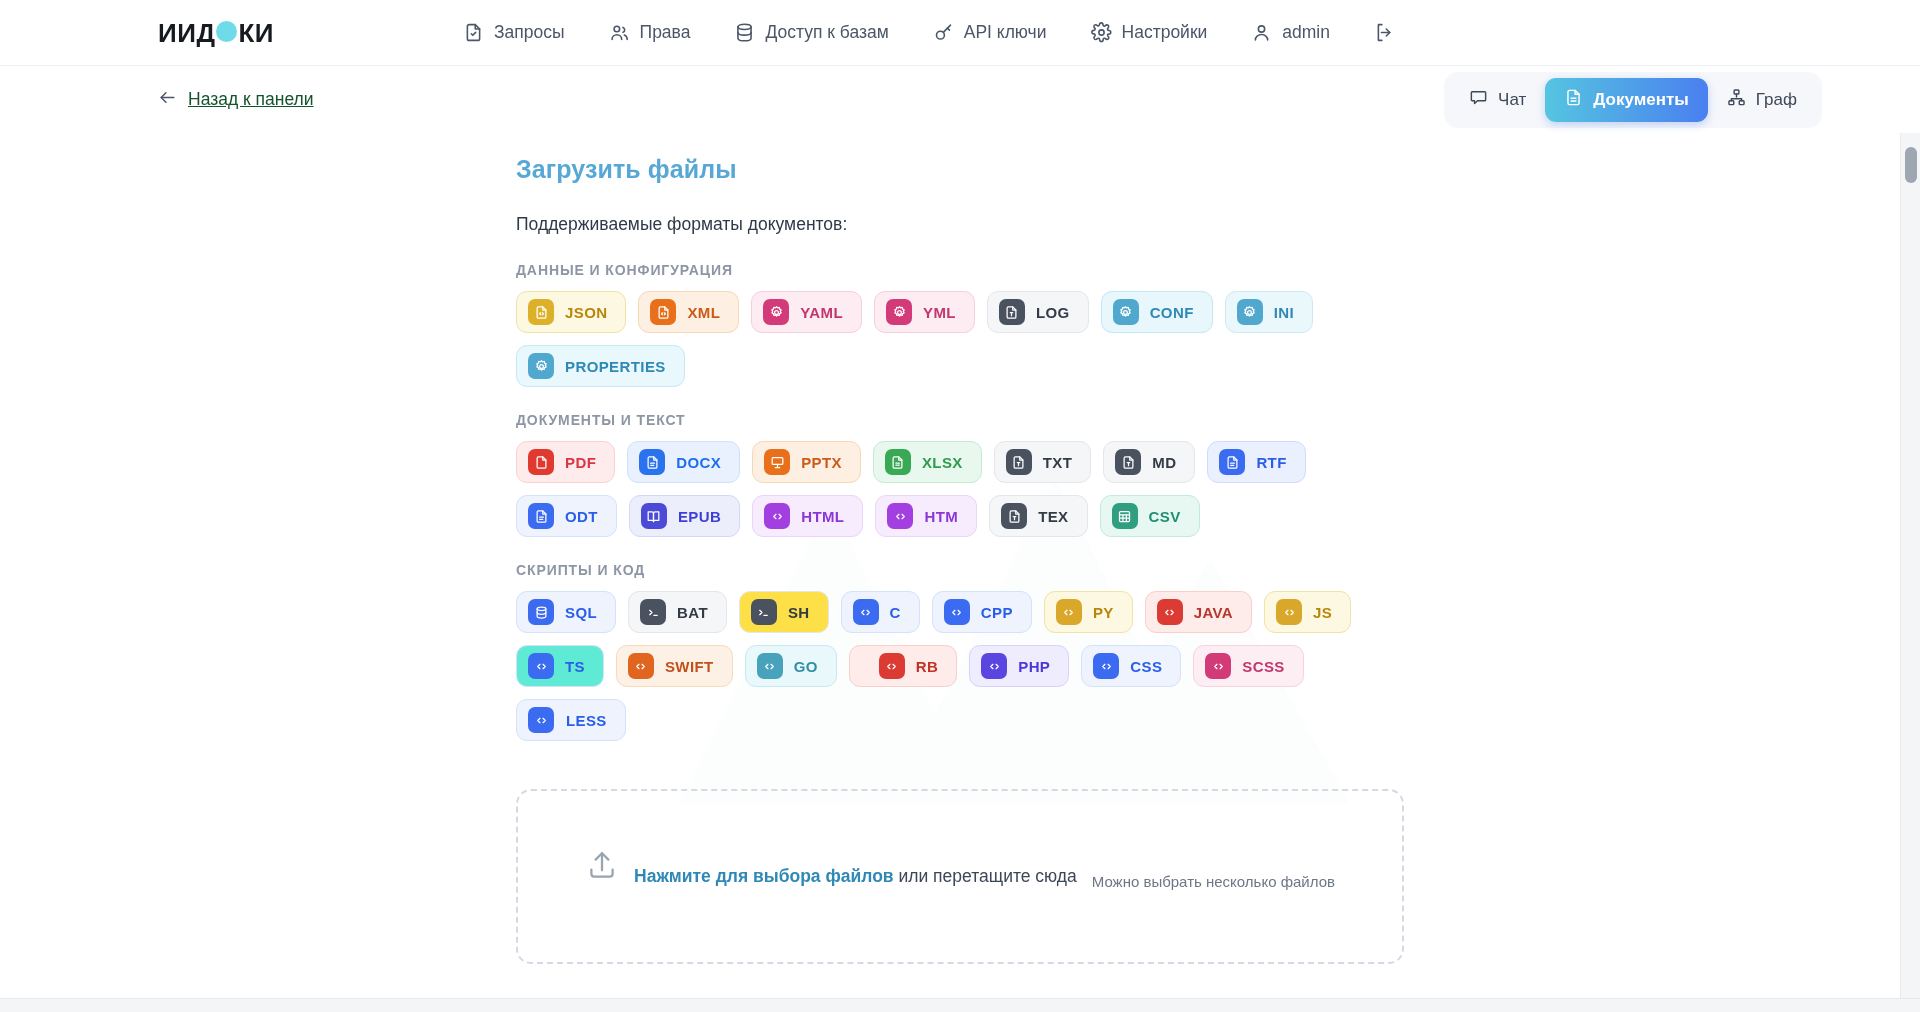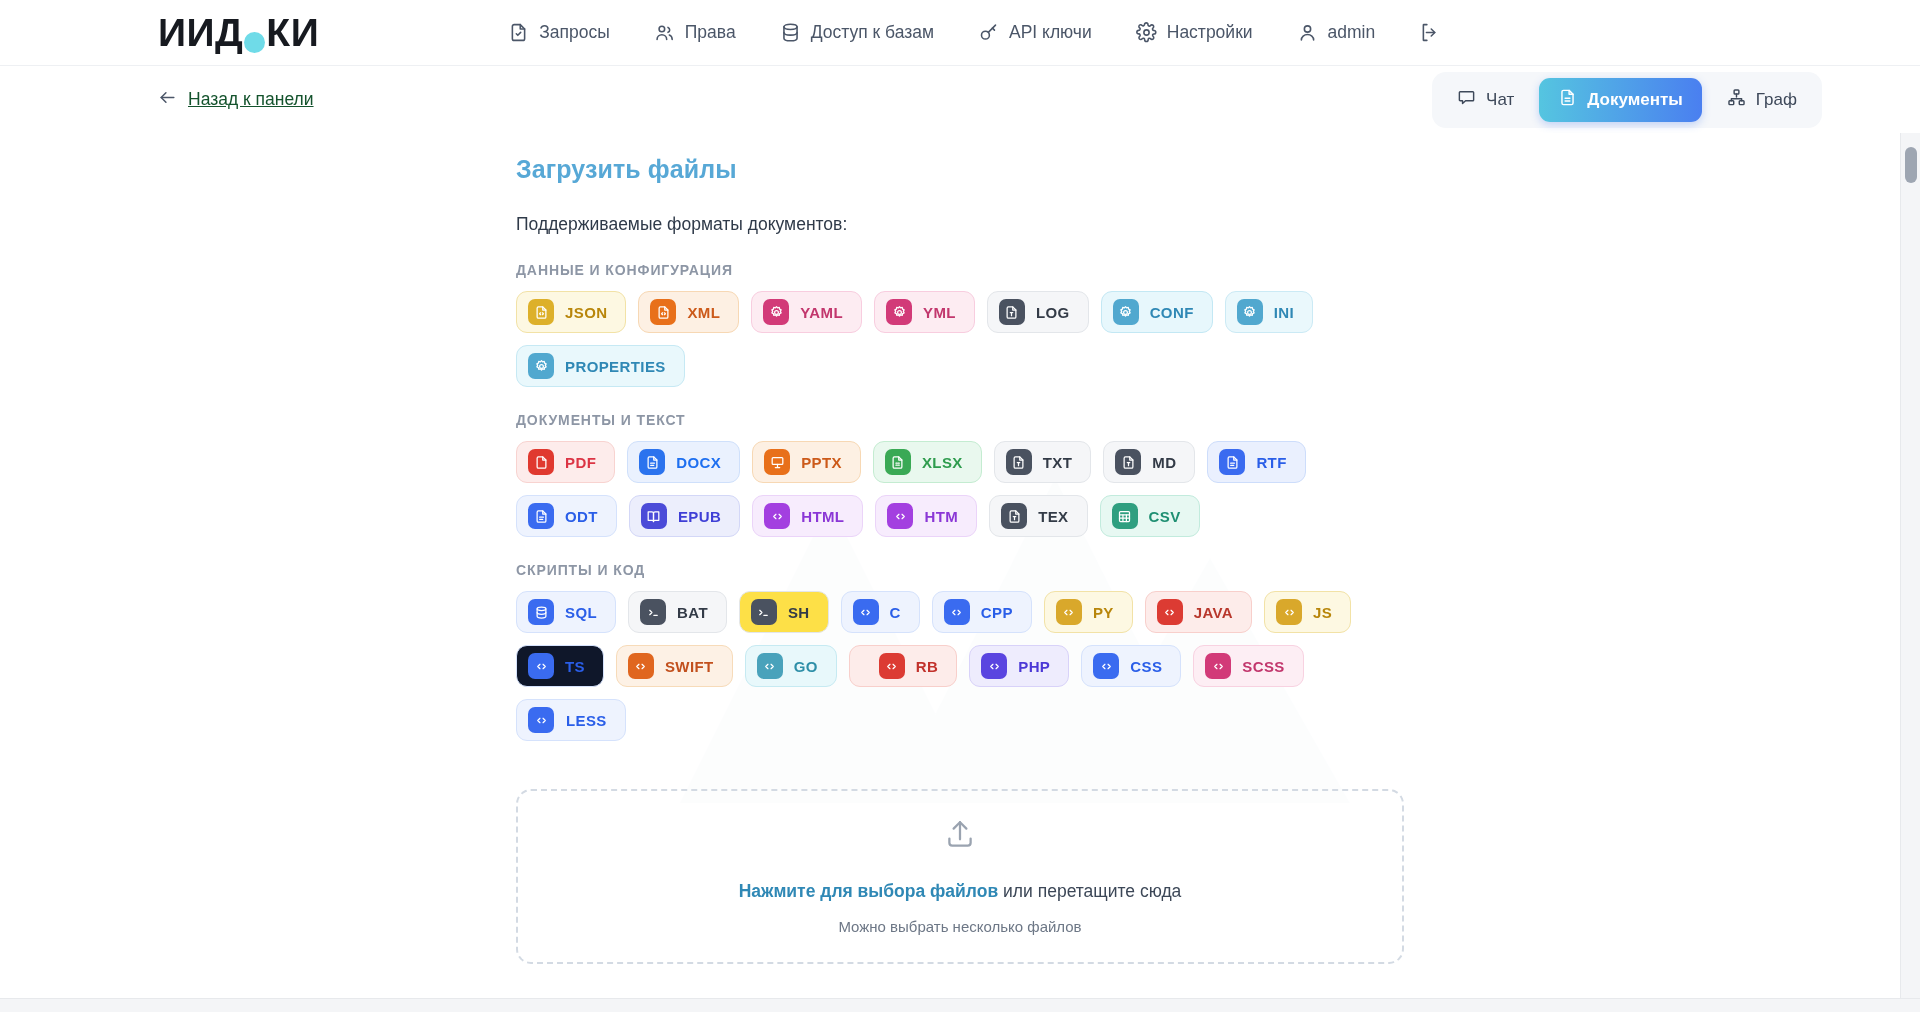--- a/index.html
+++ b/index.html
@@ -15,26 +15,26 @@
   .topbar {
     height: 66px;
     background: #ffffff;
     border-bottom: 1px solid #eef0f3;
     display: flex;
     align-items: center;
     padding: 0 40px 0 158px;
     position: relative;
   }
   .logo {
-    font-size: 39px;
+    font-size: 26px;
     font-weight: 800;
     letter-spacing: 0.5px;
     color: #171a20;
     display: flex;
-    align-items: flex-end;
+    align-items: flex-start;
     line-height: 1;
   }
   .logo .dot {
     display: inline-block;
     width: 21px; height: 21px;
     border-radius: 50%;
     background: #6fdbe8;
     margin: 0 1px;
     position: relative;
     top: 1px;
@@ -71,21 +71,20 @@
     gap: 11px;
     color: #14532d;
     font-size: 17.5px;
     cursor: pointer;
     text-decoration: underline;
   }
   .tabs {
     margin-left: auto;
     display: flex;
     align-items: center;
-    gap: 6px;
     background: #f5f7fa;
     border-radius: 14px;
     padding: 6px;
   }
   .tab {
     display: flex;
     align-items: center;
     gap: 10px;
     padding: 10px 19px;
     border-radius: 11px;
@@ -175,24 +174,24 @@
   }
   .chip .badge svg { display: block; }
 
   
   .dropzone {
     margin-top: 48px;
     border: 2px dashed #d3dae3;
     border-radius: 15px;
     height: 175px;
     display: flex;
-    flex-direction: column;
+    flex-direction: row;
     align-items: center;
     justify-content: center;
-    gap: 7px;
+    gap: 15px;
     cursor: pointer;
     background: transparent;
     text-align: center;
   }
   .dropzone .up-icon { margin-bottom: 18px; }
   .dz-main {
     font-size: 17.5px;
     color: #3c4757;
   }
   .dz-main .accent { color: #2f88b5; font-weight: 700; }
@@ -674,21 +673,21 @@
               <span class="badge" style="background: rgb(217, 168, 43);">
                 <svg width="15" height="15" viewBox="0 0 24 24" fill="none" stroke="#fff" stroke-width="2" stroke-linecap="round" stroke-linejoin="round">
                   <path d="M9.5 8.5L6 12l3.5 3.5"></path>
                   <path d="M14.5 8.5L18 12l-3.5 3.5"></path>
                 </svg>
               </span>
               <span>JS</span>
             </div>
           </div>
           <div class="chip-row">
-            <div class="chip" style="background: #0f172a; border-color: rgb(213, 226, 252); color: rgb(42, 94, 232);">
+            <div class="chip" style="background: #5eead4; border-color: rgb(213, 226, 252); color: rgb(42, 94, 232);">
               <span class="badge" style="background: rgb(58, 107, 240);">
                 <svg width="15" height="15" viewBox="0 0 24 24" fill="none" stroke="#fff" stroke-width="2" stroke-linecap="round" stroke-linejoin="round">
                   <path d="M9.5 8.5L6 12l3.5 3.5"></path>
                   <path d="M14.5 8.5L18 12l-3.5 3.5"></path>
                 </svg>
               </span>
               <span>TS</span>
             </div>
             <div class="chip" style="background: rgb(253, 241, 229); border-color: rgb(247, 219, 185); color: rgb(194, 80, 29);">
               <span class="badge" style="background: rgb(224, 102, 31);">

